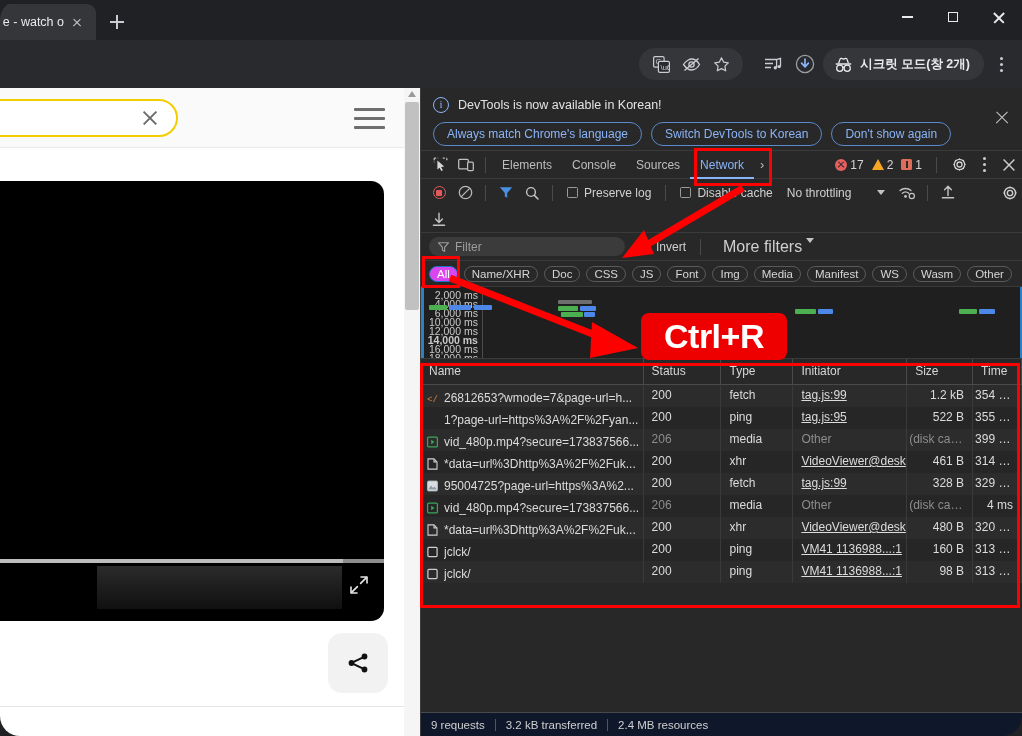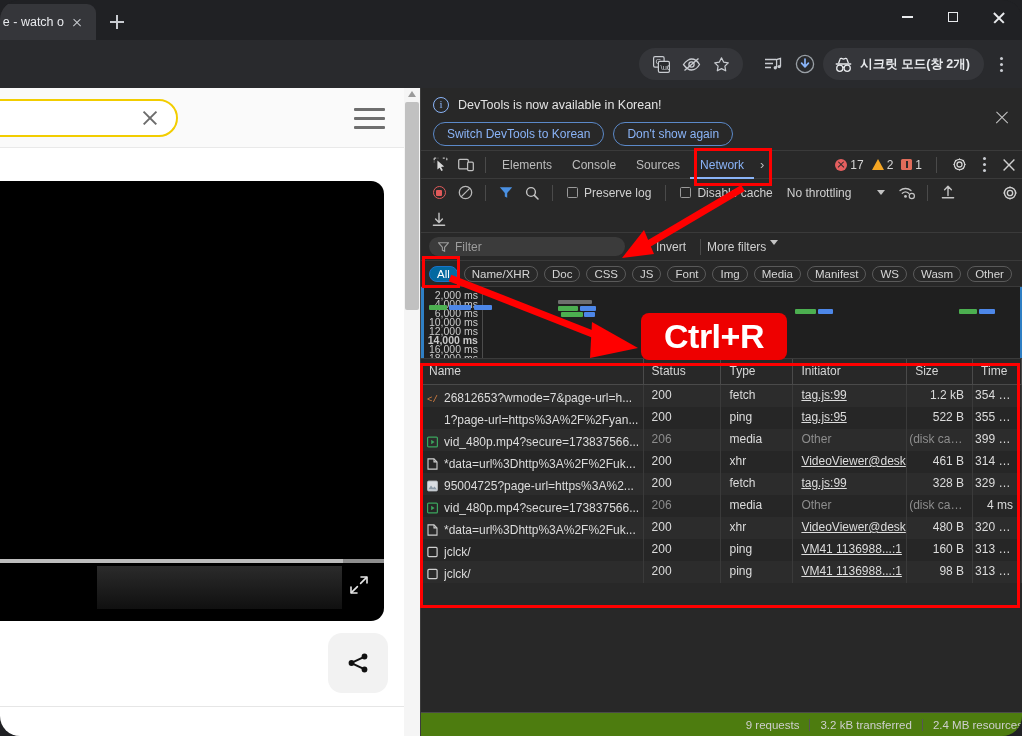--- a/index.html
+++ b/index.html
@@ -178,25 +178,25 @@
   .cbwrap{display:flex;align-items:center;gap:6px;padding:0 6px;}
   .sel-throttle{font-size:12px;color:#d0d0d0;padding-left:6px;white-space:nowrap;}
   .caret{width:0;height:0;border-left:4px solid transparent;border-right:4px solid transparent;border-top:5px solid #c4c4c4;margin-left:4px;}
 
   .filterrow { height:28px; display:flex; align-items:center; padding-left:8px; gap:0; border-bottom:1px solid #3a3a3a; }
   .filterinput {
     width:196px; height:19px; background:#3b3b3b; border-radius:10px;
     display:flex; align-items:center; gap:6px; padding:0 9px; color:#9d9d9d; font-size:12px;
   }
   .invertwrap { display:flex;align-items:center;gap:6px;margin-left:14px; }
-  .morefilters { display:flex;font-size:12px;color:#d0d0d0; }
+  .morefilters { display:flex;margin-left:16px;font-size:16px;color:#d0d0d0; }
 
   .typerow { height:26px; display:flex; align-items:center; padding-left:8px; gap:6px; border-bottom:1px solid #3a3a3a; }
   .chip { font-size:11.5px; color:#d6d6d6; border:1px solid #5a5a5a; border-radius:9px; padding:1px 7px; white-space:nowrap; }
-  .chip.on { background:#0369a1; border-color:#1a73c9; color:#fff; }
+  .chip.on { background:#d946ef; border-color:#1a73c9; color:#fff; }
 
   .overview { position:relative; height:72px; background:#1f1f1f; border-bottom:1px solid #3a3a3a; overflow:hidden; }
   .ov-ticks { position:absolute; left:0; top:0; width:602px; height:72px; display:flex;flex-direction:column; }
   .ov-cell { position:relative; height:72px; border-right:1px solid #4c4c4c; }
   .ov-lbl { position:absolute; right:4px; top:2px; font-size:10.5px; color:#c9c9c9; white-space:nowrap; }
   .ov-bar { position:absolute; height:5px; border-radius:1px; }
   .ov-edge { position:absolute; top:0; width:3px; height:72px; background:#2f7fc4; }
 
   .grid { position:relative; background:#282828; }
   .grid-head { display:flex; height:26px; background:#282828; border-bottom:1px solid #4a4a4a; }
@@ -208,22 +208,22 @@
         box-sizing:border-box; white-space:nowrap; overflow:hidden; text-overflow:ellipsis; }
   .gc.num { text-align:right; padding-right:8px; padding-left:2px; }
   .gc.dim { color:#8d8d8d; }
   .gc.link { color:#dcdcdc; text-decoration:underline; }
   .namecell { display:flex; align-items:center; gap:6px; padding-left:6px; }
   .ficon { width:11px; height:12px; flex:none; }
   .fname { white-space:nowrap; overflow:hidden; text-overflow:ellipsis; }
 
   .statusbar {
     position:absolute; left:0; bottom:0; width:602px; height:24px;
-    background:#4d7c0f; border-top:1px solid #4a4a4a;
-    display:flex; align-items:center; gap:0; padding-left:10px; font-size:11.5px; color:#cfcfcf;justify-content:flex-end;
+    background:#0f172a; border-top:1px solid #4a4a4a;
+    display:flex; align-items:center; gap:0; padding-left:10px; font-size:11.5px; color:#cfcfcf;
   }
   .sb-sep { width:1px; height:12px; background:#555; margin:0 10px; }
 
   
   .ann { position:absolute; pointer-events:none; }
   .ann-box { border:3px solid #ff0000; }
   .ctrlr {
     position:absolute; left:641px; top:313px; width:146px; height:47px;
     background:#ee0000; border-radius:8px;
     display:flex; align-items:center; justify-content:center;
@@ -364,20 +364,21 @@
 
   <div class="devtools">
 
     <div class="dt-banner">
       <div class="dt-banner-row1">
         <div class="info-ic">i</div>
         <div class="banner-text">DevTools is now available in Korean!</div>
       </div>
       <div class="banner-x"></div>
       <div class="dt-banner-row2">
+        <div class="pillbtn">Always match Chrome's language</div>
         <div class="pillbtn">Switch DevTools to Korean</div>
         <div class="pillbtn">Don't show again</div>
       </div>
     </div>
 
     <div class="dt-tabs">
       <div class="dt-ic">
         <svg width="15" height="15" viewBox="0 0 15 15">
           <path d="M1.2 1.2 h4 M9.8 1.2 h4 M1.2 1.2 v4 M13.8 1.2 v3" stroke="#c0c0c0" stroke-width="1.3" fill="none" stroke-dasharray="2 1.6"></path>
           <path d="M4.4 3.6 L11.2 9.4 L8.1 9.9 L9.9 13.3 L8.3 14.1 L6.6 10.7 L4.4 12.6 Z" fill="#d8d8d8"></path>

